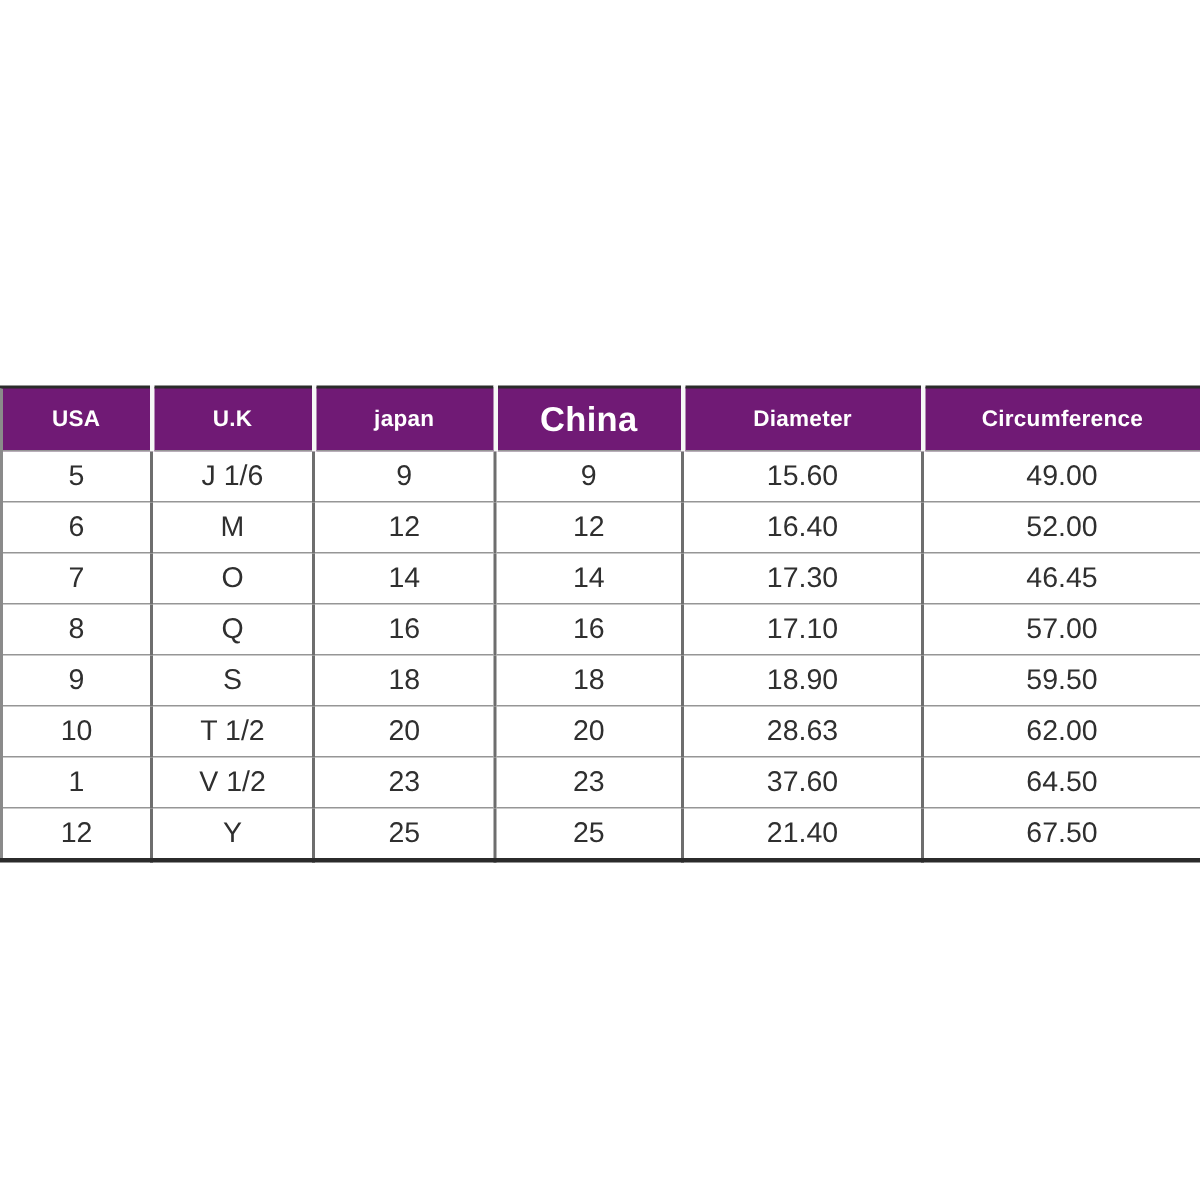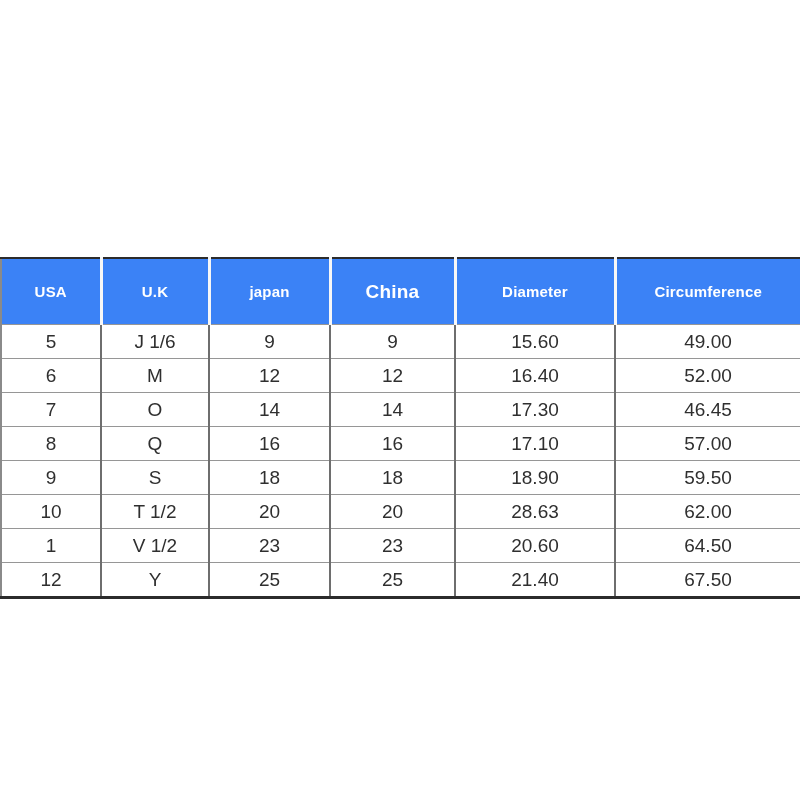--- a/index.html
+++ b/index.html
@@ -22,37 +22,37 @@
   }
   table.size-chart {
     width: 800px;
     border-collapse: collapse;
     table-layout: fixed;
     border-left: 2px solid #8a8a8a;
     border-right: 2px solid #8a8a8a;
     border-bottom: 3px solid #2b2b2b;
   }
   table.size-chart thead th {
-    background: #3b82f6;
+    background: #701a75;
     color: #ffffff;
     height: 33px;
     font-size: 15px;
     font-weight: 600;
     letter-spacing: 0.2px;
     text-align: center;
     vertical-align: middle;
     border-right: 3px solid #f7f7f7;
     border-top: 2px solid #2b2b2b;
-    padding: 16px;
+    padding: 4px;
   }
   table.size-chart thead th:last-child {
     border-right: none;
   }
   table.size-chart thead th.china {
-    font-size: 19px;
+    font-size: 23px;
     font-weight: 700;
   }
   table.size-chart tbody td {
     background: #ffffff;
     color: #2f2f2f;
     height: 33px;
     font-size: 19px;
     text-align: center;
     vertical-align: middle;
     border: 2px solid #6e6e6e;
@@ -134,21 +134,21 @@
         <td>20</td>
         <td>20</td>
         <td>28.63</td>
         <td>62.00</td>
       </tr>
       <tr>
         <td>1</td>
         <td>V 1/2</td>
         <td>23</td>
         <td>23</td>
-        <td>20.60</td>
+        <td>37.60</td>
         <td>64.50</td>
       </tr>
       <tr>
         <td>12</td>
         <td>Y</td>
         <td>25</td>
         <td>25</td>
         <td>21.40</td>
         <td>67.50</td>
       </tr>

